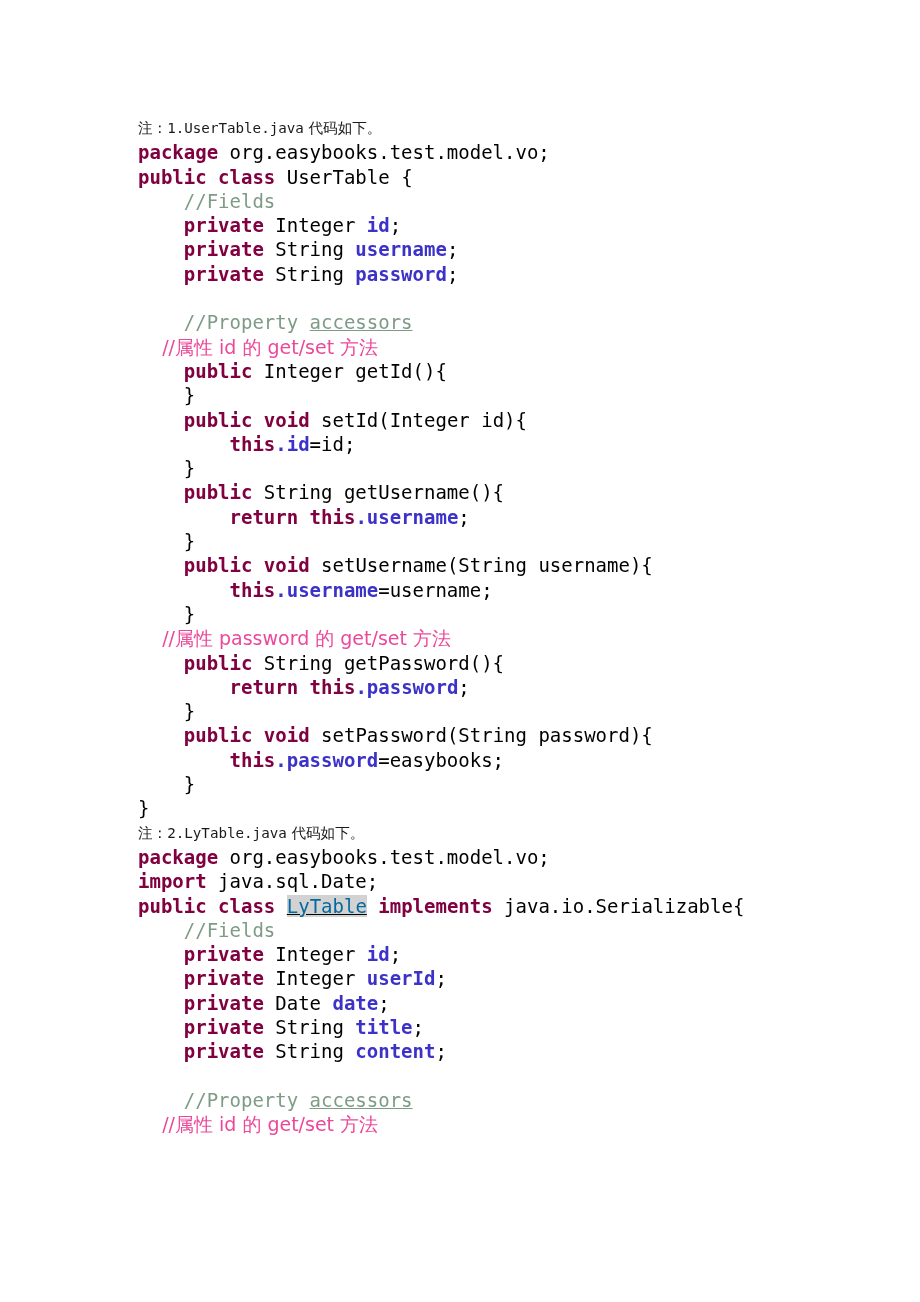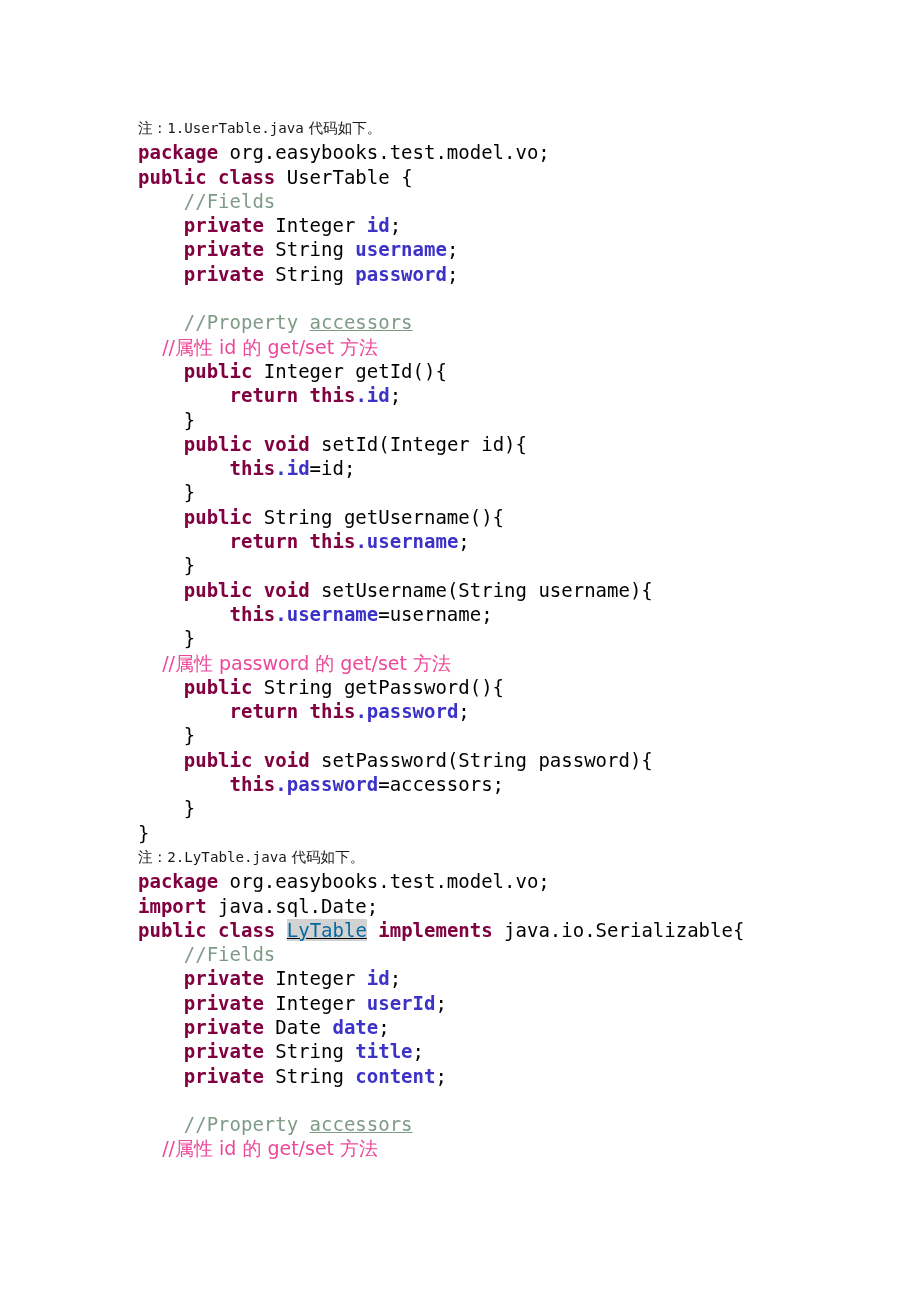--- a/index.html
+++ b/index.html
@@ -65,37 +65,36 @@
       <div class="line"><span class="kw">package</span><span class="plain"> org.easybooks.test.model.vo;</span></div>
       <div class="line"><span class="kw">public</span><span class="plain"> </span><span class="kw">class</span><span class="plain"> UserTable {</span></div>
       <div class="line"><span class="cmt">    //Fields</span></div>
       <div class="line"><span class="plain">    </span><span class="kw">private</span><span class="plain"> Integer </span><span class="fld">id</span><span class="plain">;</span></div>
       <div class="line"><span class="plain">    </span><span class="kw">private</span><span class="plain"> String </span><span class="fld">username</span><span class="plain">;</span></div>
       <div class="line"><span class="plain">    </span><span class="kw">private</span><span class="plain"> String </span><span class="fld">password</span><span class="plain">;</span></div>
       <div class="line blank">&nbsp;</div>
       <div class="line"><span class="cmt">    //Property </span><span class="cmt sp">accessors</span></div>
       <div class="line"><span class="cmt-cjk">    //属性 </span><span class="cmt-cjk">id</span><span class="cmt-cjk"> 的 get/set 方法</span></div>
       <div class="line"><span class="plain">    </span><span class="kw">public</span><span class="plain"> Integer getId(){</span></div>
-      <div class="line"><span class="plain">        </span><span class="kw">return</span><span class="plain"> </span><span class="kw">this</span><span class="fld">.id</span><span class="plain">;</span></div>
       <div class="line"><span class="plain">    }</span></div>
       <div class="line"><span class="plain">    </span><span class="kw">public</span><span class="plain"> </span><span class="kw">void</span><span class="plain"> setId(Integer id){</span></div>
       <div class="line"><span class="plain">        </span><span class="kw">this</span><span class="fld">.id</span><span class="plain">=id;</span></div>
       <div class="line"><span class="plain">    }</span></div>
       <div class="line"><span class="plain">    </span><span class="kw">public</span><span class="plain"> String getUsername(){</span></div>
       <div class="line"><span class="plain">        </span><span class="kw">return</span><span class="plain"> </span><span class="kw">this</span><span class="fld">.username</span><span class="plain">;</span></div>
       <div class="line"><span class="plain">    }</span></div>
       <div class="line"><span class="plain">    </span><span class="kw">public</span><span class="plain"> </span><span class="kw">void</span><span class="plain"> setUsername(String username){</span></div>
       <div class="line"><span class="plain">        </span><span class="kw">this</span><span class="fld">.username</span><span class="plain">=username;</span></div>
       <div class="line"><span class="plain">    }</span></div>
       <div class="line"><span class="cmt-cjk">    //属性 password 的 get/set 方法</span></div>
       <div class="line"><span class="plain">    </span><span class="kw">public</span><span class="plain"> String getPassword(){</span></div>
       <div class="line"><span class="plain">        </span><span class="kw">return</span><span class="plain"> </span><span class="kw">this</span><span class="fld">.password</span><span class="plain">;</span></div>
       <div class="line"><span class="plain">    }</span></div>
       <div class="line"><span class="plain">    </span><span class="kw">public</span><span class="plain"> </span><span class="kw">void</span><span class="plain"> setPassword(String password){</span></div>
-      <div class="line"><span class="plain">        </span><span class="kw">this</span><span class="fld">.password</span><span class="plain">=accessors;</span></div>
+      <div class="line"><span class="plain">        </span><span class="kw">this</span><span class="fld">.password</span><span class="plain">=easybooks;</span></div>
       <div class="line"><span class="plain">    }</span></div>
       <div class="line"><span class="plain">}</span></div>
       <div class="line note"><span>注：</span><span class="mono">2.LyTable.java</span><span> 代码如下。</span></div>
       <div class="line"><span class="kw">package</span><span class="plain"> org.easybooks.test.model.vo;</span></div>
       <div class="line"><span class="kw">import</span><span class="plain"> java.sql.Date;</span></div>
       <div class="line"><span class="kw">public</span><span class="plain"> </span><span class="kw">class</span><span class="plain"> </span><span class="hl">LyTable</span><span class="plain"> </span><span class="kw">implements</span><span class="plain"> java.io.Serializable{</span></div>
       <div class="line"><span class="cmt">    //Fields</span></div>
       <div class="line"><span class="plain">    </span><span class="kw">private</span><span class="plain"> Integer </span><span class="fld">id</span><span class="plain">;</span></div>
       <div class="line"><span class="plain">    </span><span class="kw">private</span><span class="plain"> Integer </span><span class="fld">userId</span><span class="plain">;</span></div>
       <div class="line"><span class="plain">    </span><span class="kw">private</span><span class="plain"> Date </span><span class="fld">date</span><span class="plain">;</span></div>

